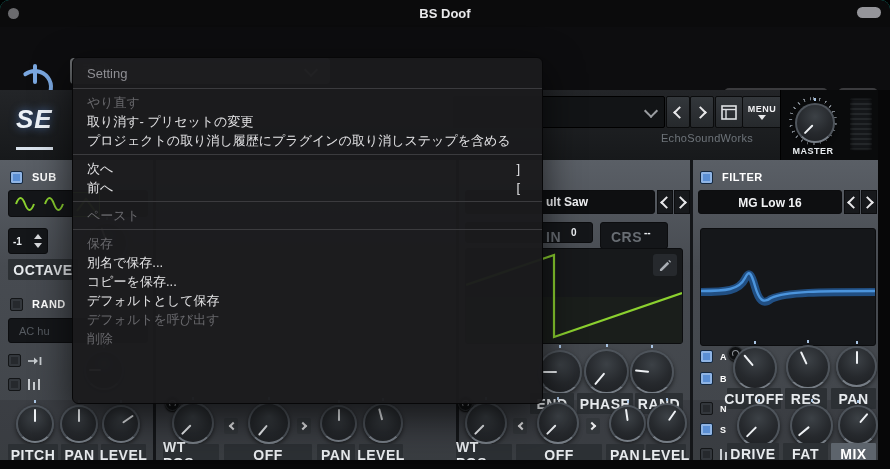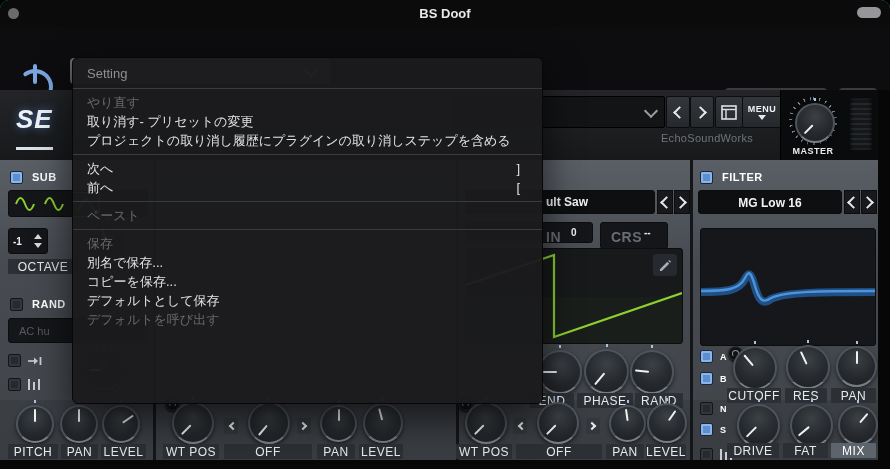--- a/index.html
+++ b/index.html
@@ -54,21 +54,21 @@
         background:linear-gradient(180deg,#5a5f66,#474b51 35%,#404449);}
   #right-strip{position:absolute;left:878px;top:90px;width:12px;height:379px;background:#070708;}
   #bottom-strip{position:absolute;left:0;top:460px;width:890px;height:9px;background:#070708;}
   .vdiv{position:absolute;top:0;bottom:0;width:3px;background:#141619;}
   .rowshade{position:absolute;left:0;right:0;top:240px;bottom:0;background:rgba(0,0,0,.10);}
   .sechdr{position:absolute;height:24px;display:flex;align-items:center;gap:9px;color:#fff;font-size:11px;font-weight:bold;letter-spacing:.5px;}
   .chk{width:13px;height:13px;border-radius:2px;box-sizing:border-box;}
   .chk.on{background:#5b8fd4;border:1px solid #14283f;box-shadow:inset 0 0 0 2px #8fb4e4,inset 0 0 2px #2a507f;}
   .chk.off{background:#26292d;border:1px solid #131517;box-shadow:inset 0 0 0 2px #33373c;}
   .dark-box{background:#141619;border:1px solid #0c0d0f;border-radius:3px;box-sizing:border-box;}
-  .kl{position:absolute;height:15px;background:#2c3034;color:#e7eaed;font-size:12px;font-weight:normal;letter-spacing:.5px;
+  .kl{position:absolute;height:21px;background:#2c3034;color:#e7eaed;font-size:14px;font-weight:bold;letter-spacing:.5px;
       display:flex;align-items:center;justify-content:center;border-radius:1px;}
   .kl.hl{background:#5d646c;color:#fff;}
   .knob{position:absolute;border-radius:50%;
       background:radial-gradient(circle at 50% 32%,#3c4146 0%,#26292d 55%,#1c1e21 100%);
       border:2px solid #4e545b;border-bottom-color:#767d85;box-shadow:0 2px 4px rgba(0,0,0,.55);}
   .knob::after{content:'';position:absolute;left:50%;top:-7px;width:2px;height:3px;margin-left:-1px;background:#a9c4e2;}
   .ptr{position:absolute;inset:0;}
   .ptr::before{content:'';position:absolute;left:50%;top:7%;width:2px;height:36%;margin-left:-1px;background:#eef1f4;border-radius:1px;}
   .auto-badge{position:absolute;width:13px;height:13px;border-radius:50%;background:#101214;border:1px solid #34383c;box-shadow:0 1px 2px #000;}
   .auto-badge::after{content:'';position:absolute;left:3px;top:3px;width:5px;height:5px;border:1px solid #8d9298;border-radius:50%;border-bottom-color:transparent;}
@@ -409,15 +409,16 @@
     <div class="mi"><span>次へ</span><span class="sc">]</span></div>
     <div class="mi"><span>前へ</span><span class="sc">[</span></div>
     <div class="msep"></div>
     <div class="mi dis">ペースト</div>
     <div class="msep"></div>
     <div class="mi dis">保存</div>
     <div class="mi">別名で保存...</div>
     <div class="mi">コピーを保存...</div>
     <div class="mi">デフォルトとして保存</div>
     <div class="mi dis">デフォルトを呼び出す</div>
+    <div class="mi dis">削除</div>
   </div>
 
 </div>
 
 </body></html>

